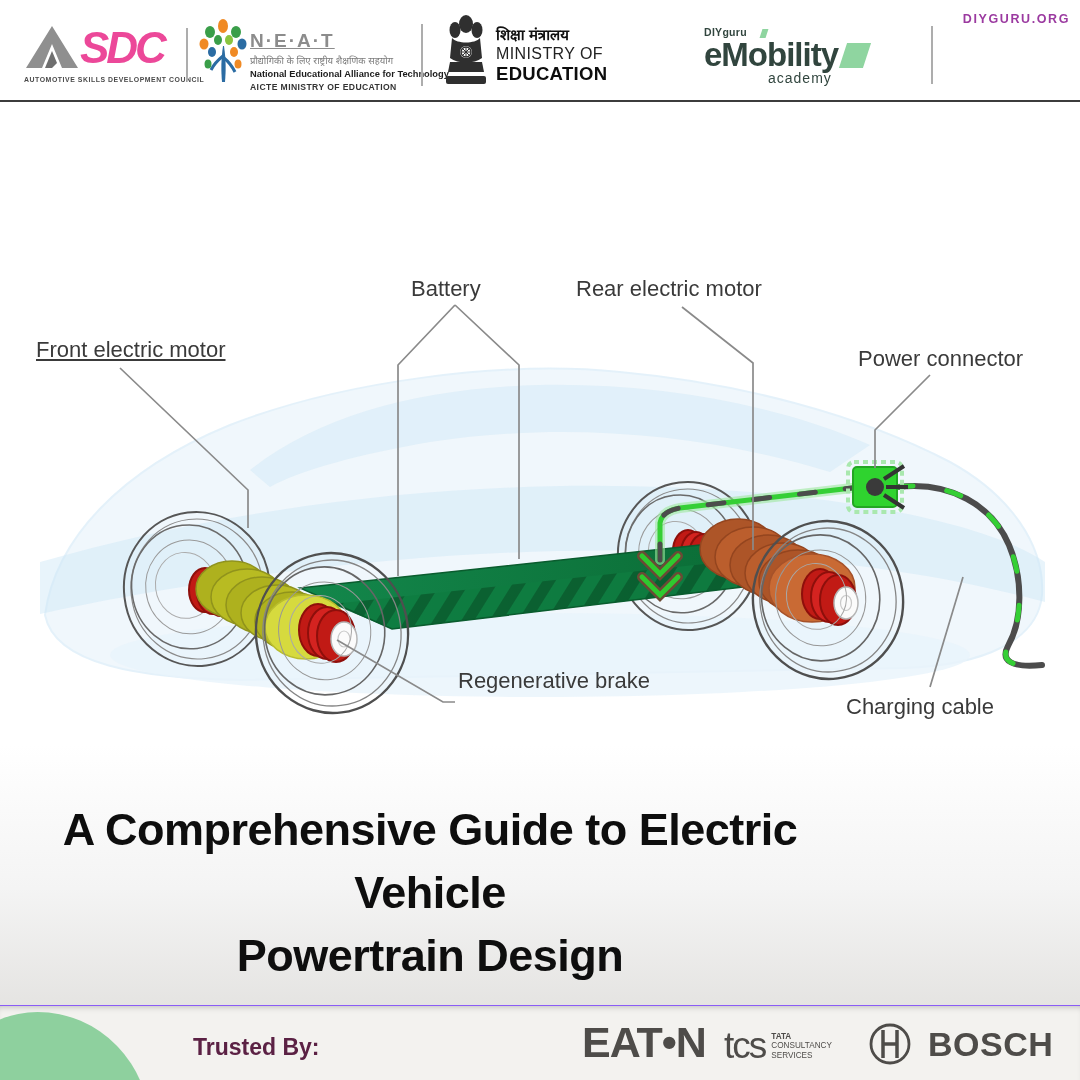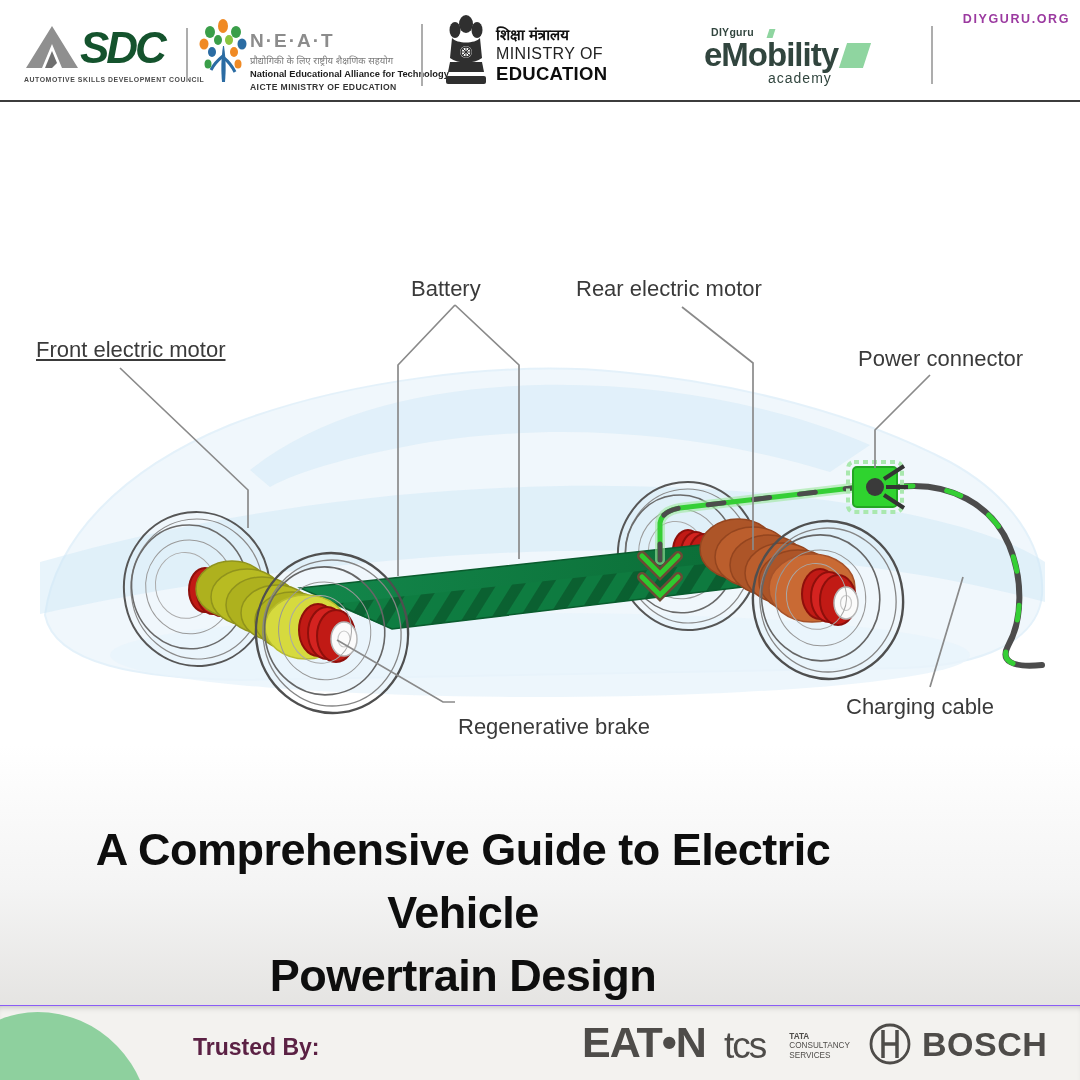--- a/index.html
+++ b/index.html
@@ -7,78 +7,78 @@
        font-family:"Liberation Sans",sans-serif;-webkit-font-smoothing:antialiased;}
   .abs{position:absolute;}
 
   
   .header{position:absolute;left:0;top:0;width:1080px;height:101px;background:#fff;z-index:5;}
   .header-rule{position:absolute;left:0;top:100px;width:1080px;height:2px;background:#3c3c3c;}
   .vdiv{position:absolute;width:2px;background:#adadad;}
 
   .asdc{left:24px;top:22px;width:160px;}
   .asdc-row{display:flex;align-items:flex-end;height:48px;}
-  .asdc-red{font-size:44px;font-weight:900;font-style:italic;color:#14532d;letter-spacing:-3px;line-height:44px;}
+  .asdc-red{font-size:44px;font-weight:900;font-style:italic;color:#ec4899;letter-spacing:-3px;line-height:44px;}
   .asdc-cap{margin-top:6px;font-size:6.9px;font-weight:700;color:#4a4a4a;letter-spacing:.55px;white-space:nowrap;}
 
   .neat{left:198px;top:16px;width:220px;}
   .neat-text{position:absolute;left:52px;top:14px;width:168px;}
-  .neat-acr{font-size:19px;font-weight:700;color:#8c8c8c;letter-spacing:2px;}
+  .neat-acr{font-size:19px;font-weight:700;color:#8c8c8c;letter-spacing:2px;text-decoration:underline;}
   .neat-hindi{font-size:9.5px;color:#7c7c7c;margin-top:2px;white-space:nowrap;}
   .neat-l1{font-size:9.3px;font-weight:700;color:#1d1d1d;margin-top:2px;white-space:nowrap;}
   .neat-l2{font-size:8.6px;font-weight:700;color:#333;margin-top:3px;letter-spacing:.4px;white-space:nowrap;}
 
   .ministry{left:444px;top:14px;width:230px;}
   .min-text{position:absolute;left:52px;top:10px;}
   .min-hindi{font-size:15px;font-weight:600;color:#111;}
   .min-l1{font-size:16px;color:#222;margin-top:1px;letter-spacing:.4px;}
   .min-l2{font-size:18.5px;font-weight:800;color:#0d0d0d;letter-spacing:.3px;}
 
   .emob{left:704px;top:26px;width:200px;color:#31453e;}
-  .emob-top{display:flex;align-items:flex-end;gap:14px;font-size:10.5px;font-weight:800;letter-spacing:.3px;margin-left:7px;}
+  .emob-top{display:flex;align-items:flex-end;gap:14px;font-size:10.5px;font-weight:800;letter-spacing:.3px;}
   .slash-sm{width:6px;height:9px;background:#8fd5a0;transform:skewX(-18deg);display:inline-block;}
   .emob-main{display:flex;align-items:center;}
   .emob-word{font-size:33px;font-weight:800;letter-spacing:-1px;line-height:34px;}
   .slash-lg{width:24px;height:25px;background:#8fd5a0;transform:skewX(-18deg);margin-left:5px;}
   .emob-sub{font-size:14px;font-weight:500;letter-spacing:1px;margin-left:64px;margin-top:-2px;}
 
   .dg{left:952px;top:10px;width:118px;text-align:center;}
   .dg-mono{font-size:50px;font-weight:900;color:#8a3794;letter-spacing:-5px;line-height:52px;}
   .dg-dom{font-size:12.5px;font-weight:700;color:#9b3aa0;letter-spacing:1.6px;margin-top:2px;text-align:right;}
 
   
   .dlabel{position:absolute;font-size:22px;color:#3a3a3a;z-index:3;white-space:nowrap;}
   .lbl-battery{left:411px;top:276px;}
   .lbl-front{left:36px;top:337px;text-decoration:underline;}
   .lbl-rear{left:576px;top:276px;}
   .lbl-power{left:858px;top:346px;}
-  .lbl-regen{left:458px;top:714px;}
+  .lbl-regen{left:458px;top:668px;}
   .lbl-charge{left:846px;top:694px;}
 
   
   .fade-band{position:absolute;left:0;top:745px;width:1080px;height:260px;
              background:linear-gradient(to bottom,#ffffff 0%,#f4f4f4 55%,#e5e4e2 100%);z-index:0;}
-  .title{position:absolute;left:0;top:818px;width:860px;text-align:center;z-index:4;
-         font-size:45px;font-weight:800;color:#0e0e0e;letter-spacing:-.5px;line-height:63px;padding-left:33px;}
+  .title{position:absolute;left:0;top:798px;width:860px;text-align:center;z-index:4;
+         font-size:45px;font-weight:800;color:#0e0e0e;letter-spacing:-.5px;line-height:63px;}
 
   
   .footer{position:absolute;left:0;top:1005px;width:1080px;height:75px;background:#f3f2ef;
           border-top:1px solid #8b5cf6;z-index:5;box-shadow:inset 0 5px 7px -5px rgba(0,0,0,.28);}
   .blob{position:absolute;left:-62px;top:6px;width:212px;height:200px;background:#8ed09e;
         border-radius:47% 53% 55% 45% / 50% 58% 42% 50%;}
   .trusted{position:absolute;left:193px;top:28px;font-size:23px;font-weight:600;color:#5b2144;}
   .lt{position:absolute;left:346px;top:20px;display:flex;align-items:center;gap:8px;color:#3f3f3f;}
   .lt-name{font-size:22px;font-weight:800;font-style:italic;}
   .lt-sub{font-size:13px;font-style:italic;color:#8a8a8a;text-align:right;margin-top:-1px;}
   .eaton{position:absolute;left:556px;top:12px;font-size:43px;font-weight:900;color:#4e4c49;letter-spacing:-1px;margin-left:26px;}
-  .tcs{position:absolute;left:724px;top:22px;display:flex;align-items:center;gap:24px;color:#4e4c49;}
+  .tcs{position:absolute;left:724px;top:22px;display:flex;align-items:center;gap:6px;color:#4e4c49;}
   .tcs-word{font-size:37px;font-weight:500;letter-spacing:-2px;line-height:36px;}
   .tcs-stack{font-size:8.2px;line-height:9.5px;color:#4e4c49;}
   .tcs-stack .b{font-weight:800;}
-  .bosch{position:absolute;left:868px;top:16px;display:flex;align-items:center;gap:10px;color:#4e4c49;}
+  .bosch{position:absolute;left:868px;top:16px;display:flex;align-items:center;gap:16px;color:#4e4c49;}
   .bosch-word{font-size:34px;font-weight:900;letter-spacing:.5px;}
 </style>
 </head>
 <body>
 
 <div class="fade-band"></div>
 
 <div class="header">
 
   <div class="abs asdc">

